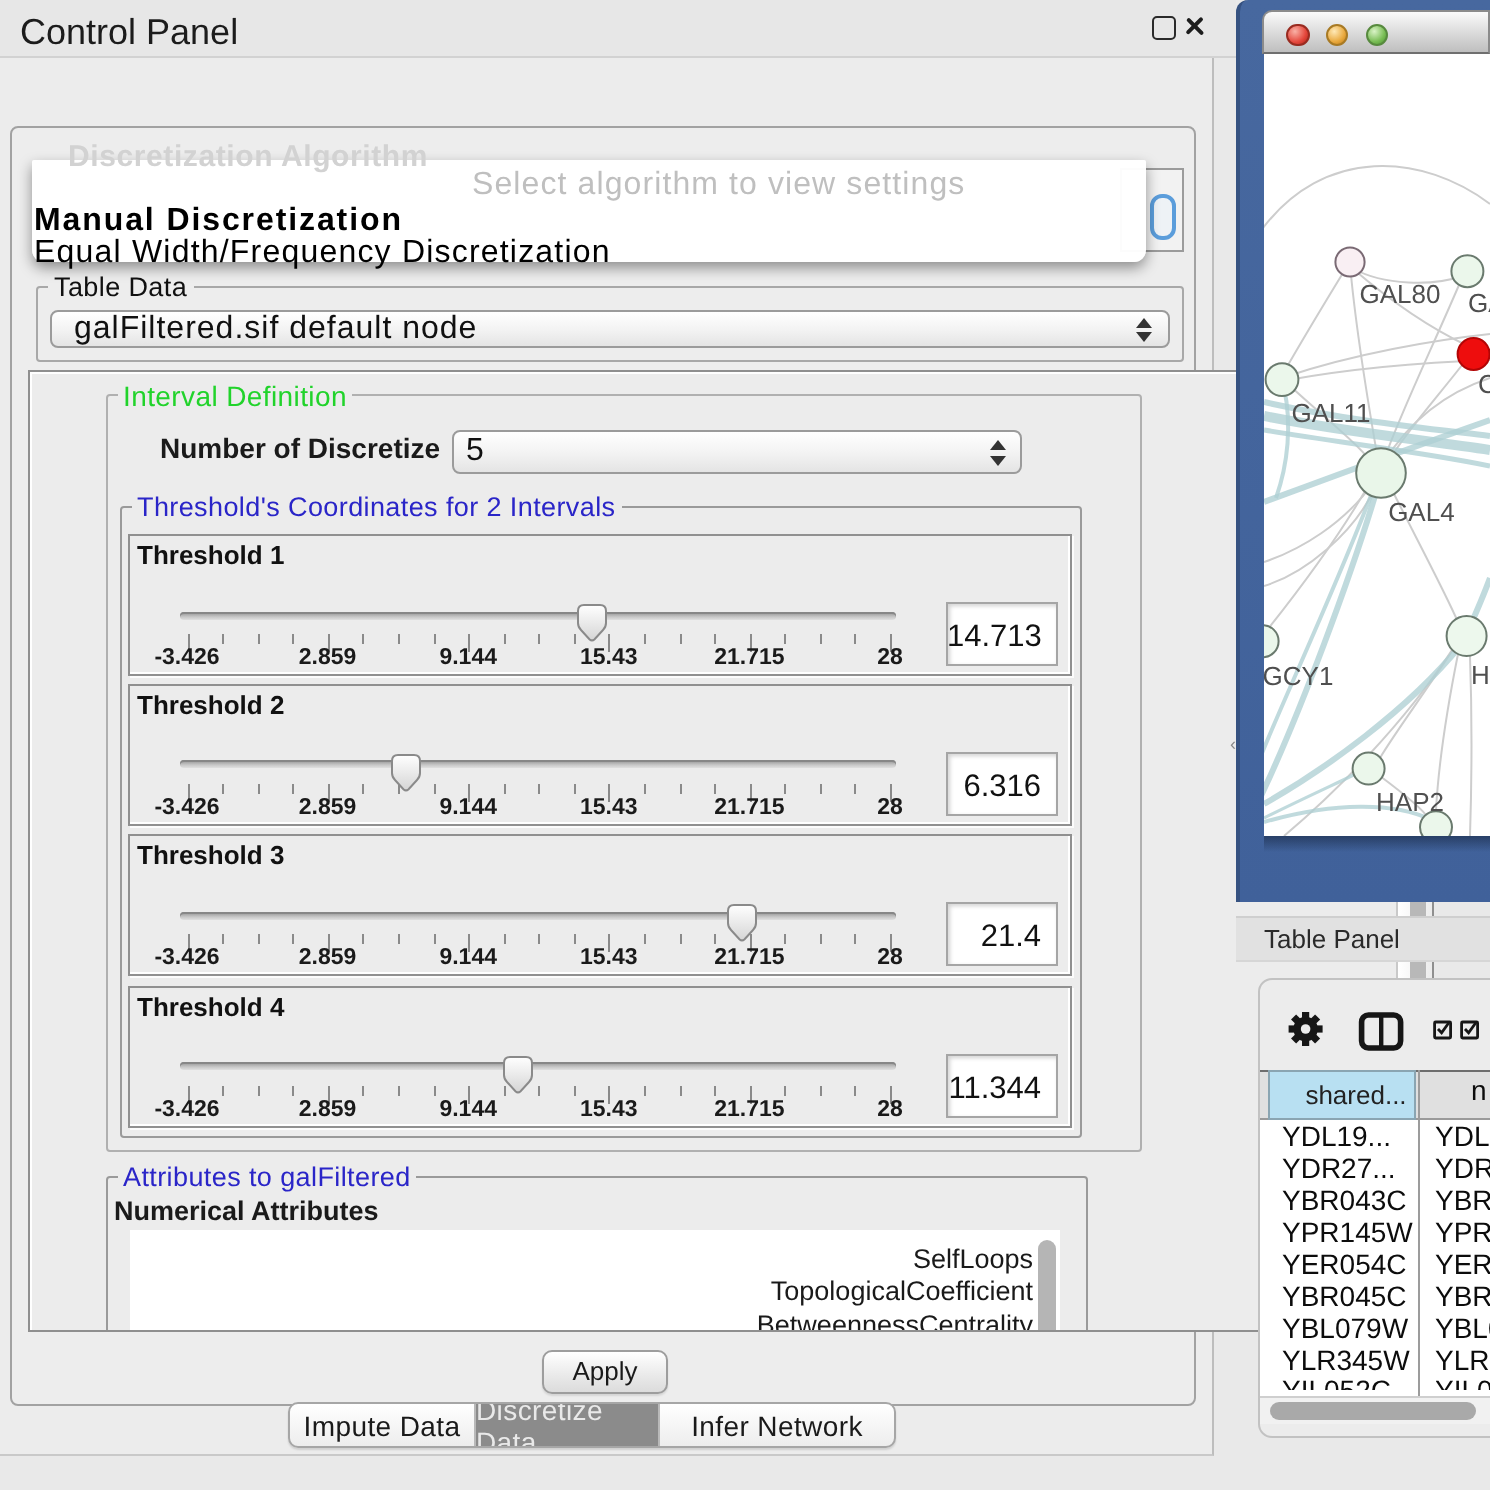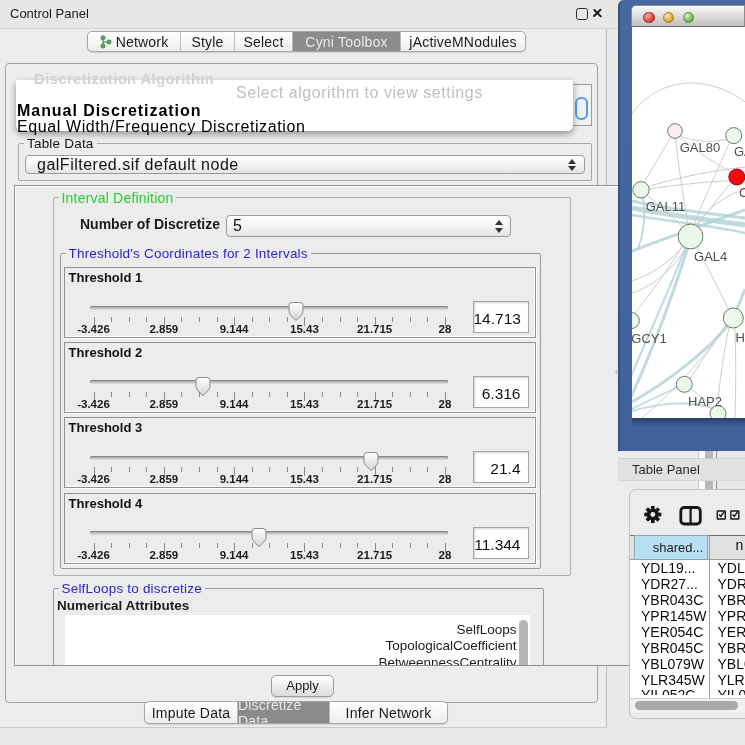--- a/index.html
+++ b/index.html
@@ -4,21 +4,21 @@
 <style>
 * { margin:0; padding:0; box-sizing:border-box; }
 html,body { width:745px; height:745px; overflow:hidden; background:#e9e9e9;
   font-family:"Liberation Sans", sans-serif; font-size:13px; color:#1a1a1a; }
 .abs { position:absolute; }
 #stage { position:relative; width:745px; height:745px; }
 
 
 #cpwin { left:0; top:0; width:607px; height:728px; background:#ececec; border-right:1px solid #bdbdbd; border-bottom:1px solid #c9c9c9; }
 #cptitle { left:0; top:0; width:618px; height:29px; background:#e7e7e7; border-bottom:1px solid #d2d2d2; }
-#cptitle .t { position:absolute; left:10px; top:6px; font-size:13px; color:#1c1c1c; }
+#cptitle .t { position:absolute; left:10px; top:6px; font-size:18px; color:#1c1c1c; }
 #icoFloat { left:576px; top:8px; width:12px; height:12px; border:1.6px solid #2a2a2a; border-radius:2.5px; }
 #icoX { left:591px; top:7px; width:13px; height:13px; }
 #icoX div { position:absolute; left:1px; top:5.3px; width:10.5px; height:2.4px; background:#1d1d1d; border-radius:1px; }
 #icoX div:first-child { transform:rotate(45deg); }
 #icoX div:last-child { transform:rotate(-45deg); }
 
 
 .seg { position:absolute; display:flex; background:linear-gradient(#ffffff,#ededed); border:1px solid #a6a6a6; border-radius:5px; box-shadow:0 1px 1px rgba(0,0,0,0.12); overflow:hidden; }
 .seg .s { display:flex; align-items:center; justify-content:center; font-size:14px; letter-spacing:0.2px; color:#1a1a1a; border-left:1px solid #b9b9b9; }
 .seg .s:first-child { border-left:none; }
@@ -97,35 +97,20 @@
       <span class="t">Control Panel</span>
     </div>
   <div id="icoFloat" class="abs"></div>
   <div id="icoX" class="abs">
       <div></div>
       <div></div>
     </div>
 
   <div id="mainpanel" class="abs"></div>
 
-  <div id="toptabs" class="seg">
-    <div class="s" style="width:92px;">
-      <svg width="12" height="14" viewBox="0 0 12 14" style="margin-right:4px;">
-        <line x1="3" y1="3" x2="3" y2="11" stroke="#666" stroke-width="1"></line>
-        <line x1="3" y1="7" x2="9" y2="7" stroke="#666" stroke-width="1"></line>
-        <circle cx="3" cy="2.8" r="2.1" fill="#4caf50" stroke="#2e7d32" stroke-width="0.7"></circle>
-        <circle cx="3" cy="11" r="2.1" fill="#4caf50" stroke="#2e7d32" stroke-width="0.7"></circle>
-        <circle cx="9" cy="7" r="2.1" fill="#4caf50" stroke="#2e7d32" stroke-width="0.7"></circle>
-      </svg>
-      Network</div>
-    <div class="s" style="width:54px;">Style</div>
-    <div class="s" style="width:58px;">Select</div>
-    <div class="s sel" style="width:108px;">Cyni Toolbox</div>
-    <div class="s" style="width:125px;">jActiveMNodules</div>
-  </div>
 
   <div class="tbox" style="left:18px; top:143px; width:574px; height:38px;">
     <span class="tlabel" style="left:5px; background:#ededed; color:#111;">Table Data</span>
   </div>
   <div class="combo" style="left:25px; top:155px; width:560px; height:19px;">
     <span class="v">galFiltered.sif default node</span>
     <span class="arrows"><i class="up" style="right:8px; top:2.5px;"></i><i class="dn" style="right:8px; bottom:2.5px;"></i></span>
   </div>
 
   <div id="scrollp" class="abs">
@@ -302,21 +287,21 @@
               <stop offset="0" stop-color="#ffffff"></stop>
               <stop offset="1" stop-color="#d5d5d5"></stop>
             </linearGradient>
           </defs>
           <path d="M4,0.5 h8 q3,0 3,3 v6 q0,2 -1.5,3.5 l-4.2,4.6 q-1.3,1.2 -2.6,0 l-4.2,-4.6 q-1.5,-1.5 -1.5,-3.5 v-6 q0,-3 3,-3 z" fill="url(#tg3)" stroke="#8a8a8a"></path>
         </svg>
         <div class="tfield">11.344</div>
       </div>
 
     <div class="tbox" style="left:37.5px; top:402px; width:491px; height:85px; border-color:#9a9a9a;">
-      <span class="tlabel" style="left:5px; color:#2a25c8;">SelfLoops to discretize</span>
+      <span class="tlabel" style="left:5px; color:#2a25c8;">Attributes to galFiltered</span>
     </div>
     <b style="position:absolute; left:42px; top:412px; font-size:13.5px;">Numerical Attributes</b>
     <div id="numlist">
       <div>SelfLoops</div>
       <div>TopologicalCoefficient</div>
       <div>BetweennessCentrality</div>
     </div>
     <div id="listsb">
         <div class="thumb"></div>
       </div>

